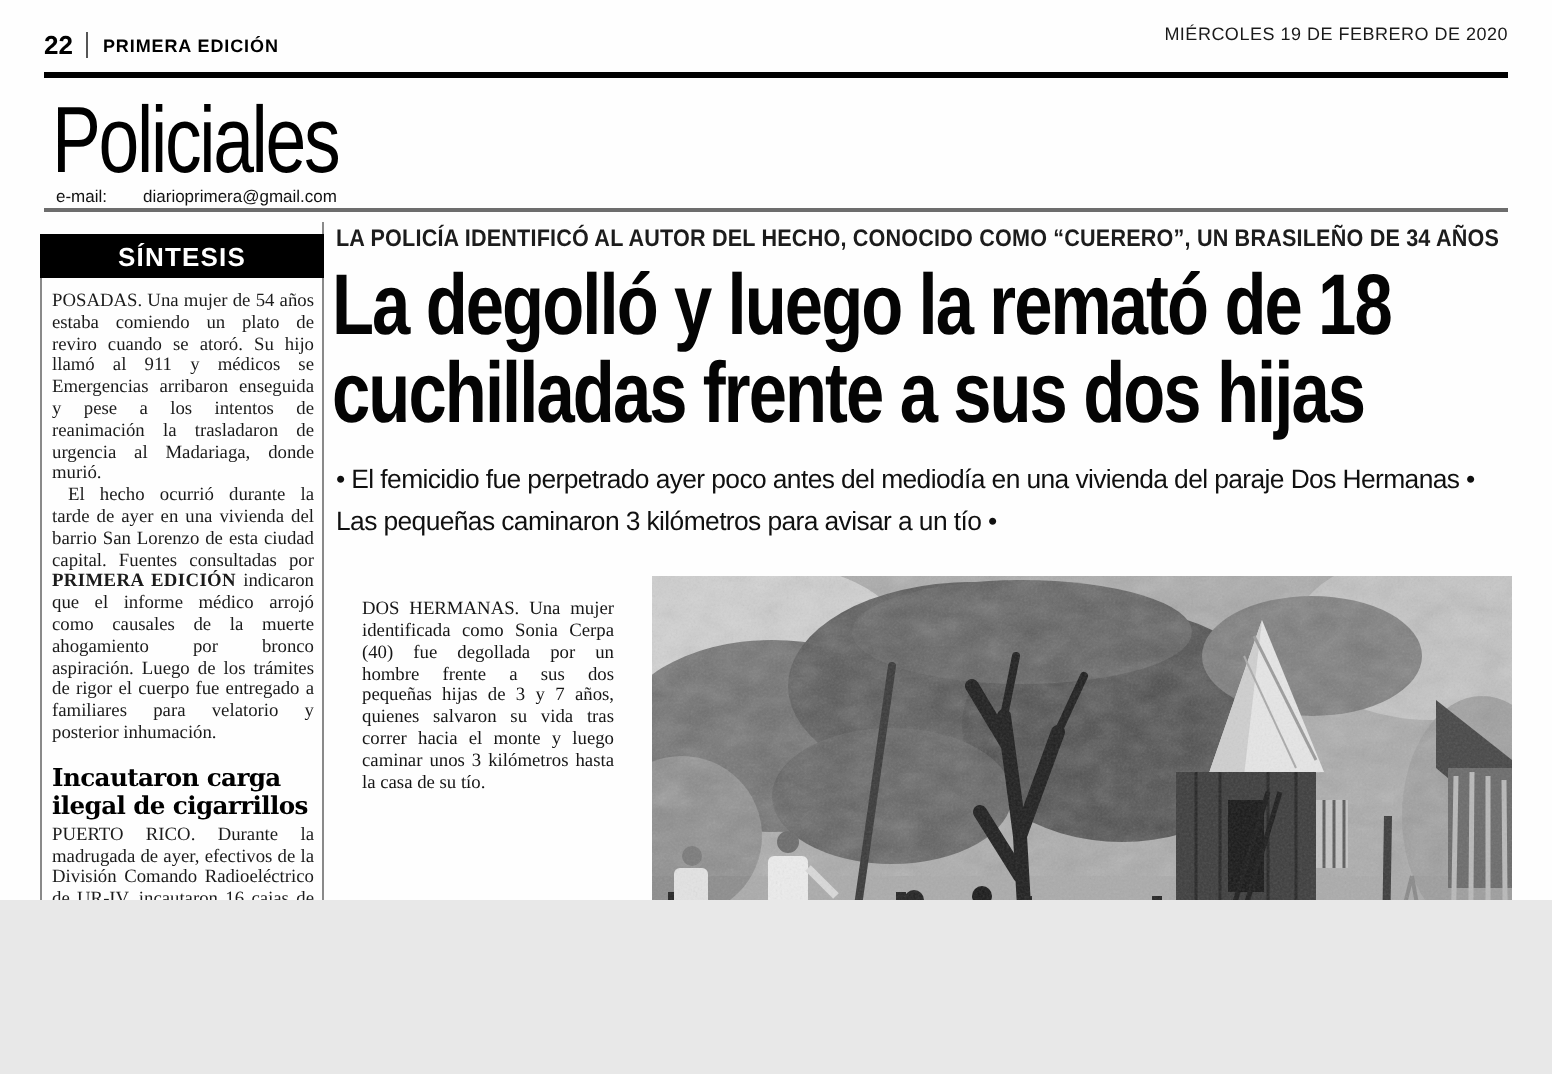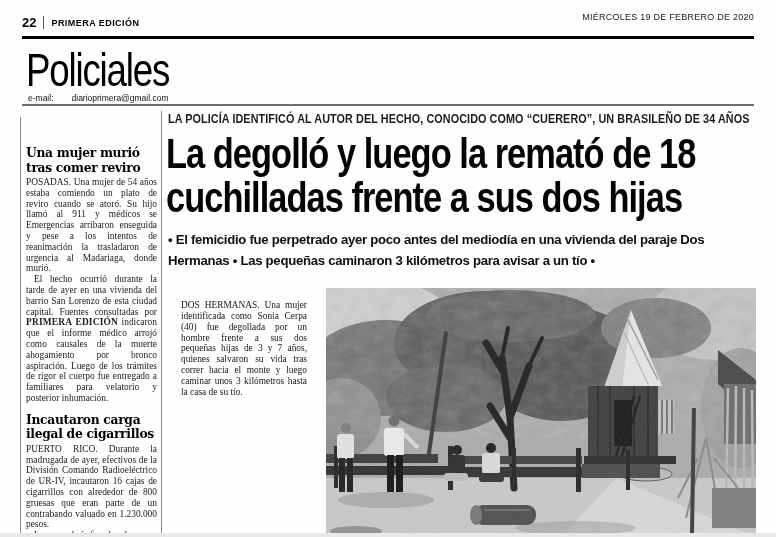--- a/index.html
+++ b/index.html
@@ -1,18 +1,18 @@
 <!DOCTYPE html>
 <html><head>
 <meta charset="utf-8">
 <style>
   * { margin:0; padding:0; box-sizing:border-box; }
   html,body { background:#e8e8e8; }
   .page {
-    position:relative; width:776px; height:533px; margin:0 auto;
+    position:relative; width:776px; height:450px; margin:0 auto;
     background:#fefefe; overflow:hidden; color:#141414;
     font-family:"Liberation Serif", serif;
   }
   
   .topbar-left { position:absolute; top:15px; left:22px; display:flex; align-items:center; gap:7px;
                  font-family:"Liberation Sans", sans-serif; }
   .pagenum { font-size:13px; font-weight:bold; color:#000; }
   .topbar-sep { width:1px; height:13px; background:#555; }
   .edition { font-size:9px; font-weight:bold; letter-spacing:.45px; color:#000; }
   .issue-date { position:absolute; top:12px; right:22px;
@@ -50,21 +50,21 @@
   
   .kicker { position:absolute; top:112px; left:168px;
             font-family:"Liberation Sans", sans-serif; font-weight:bold; font-size:12px;
             letter-spacing:.1px; color:#1c1c1c; white-space:nowrap;
             transform:scaleX(.9); transform-origin:left top; }
   .headline { position:absolute; top:131px; left:166px; color:#040404;
               font-family:"Liberation Sans", sans-serif; font-weight:700; letter-spacing:-1.2px;
               transform:scaleX(.8); transform-origin:left top; }
   .hl-line { display:block; font-size:43px; line-height:44px; white-space:nowrap; }
   .subhead { position:absolute; top:229px; left:168px; width:582px;
-             font-family:"Liberation Sans", sans-serif; font-weight:bold; font-size:13.2px;
+             font-family:"Liberation Sans", sans-serif; font-weight:normal; font-size:13.2px;
              line-height:21px; letter-spacing:-.3px; color:#101010; }
   .body-col { position:absolute; top:287px; left:168px; width:152px;
               font-size:9.4px; line-height:10.85px; text-align:justify; color:#161616; }
   .body-col p { margin:13px; }
 
   
   .photo { position:absolute; top:288px; left:326px; width:430px; height:249px;
            overflow:hidden; background:#b3b3b3; }
   .photo svg { display:block; width:100%; height:100%; }
 </style>
@@ -83,23 +83,25 @@
 
   <div class="section-title">Policiales</div>
   <div class="email-line">
     <b>e-mail:</b><span>diarioprimera@gmail.com</span>
   </div>
   <div class="rule-gray"></div>
 
   <div class="v-divider"></div>
   <div class="sidebar-left-rule"></div>
 
+  <div class="syn-bar">
+    <span>SÍNTESIS</span>
+  </div>
   <aside class="sidebar-articles">
     <article class="sb-article">
-      <h2 class="sb-title">Una mujer murió tras comer reviro</h2>
       <p class="sb-p">POSADAS. Una mujer de 54 años estaba comiendo un plato de reviro cuando se atoró. Su hijo llamó al 911 y médicos se Emergencias arribaron enseguida y pese a los intentos de reanimación la trasladaron de urgencia al Madariaga, donde murió.</p>
       <p class="sb-p indent"><span>El hecho ocurrió durante la tarde de ayer en una vivienda del barrio San Lorenzo de esta ciudad capital. Fuentes consultadas por </span><b class="brand">PRIMERA EDICIÓN</b><span> indicaron que el informe médico arrojó como causales de la muerte ahogamiento por bronco aspiración. Luego de los trámites de rigor el cuerpo fue entregado a familiares para velatorio y posterior inhumación.</span></p>
     </article>
     <article class="sb-article">
       <h2 class="sb-title">Incautaron carga ilegal de cigarrillos</h2>
       <p class="sb-p">PUERTO RICO. Durante la madrugada de ayer, efectivos de la División Comando Radioeléctrico de UR-IV, incautaron 16 cajas de cigarrillos con alrededor de 800 gruesas que eran parte de un contrabando valuado en 1.230.000 pesos.</p>
       <p class="sb-p indent">La mercadería fue abando-</p>
     </article>
   </aside>
 

